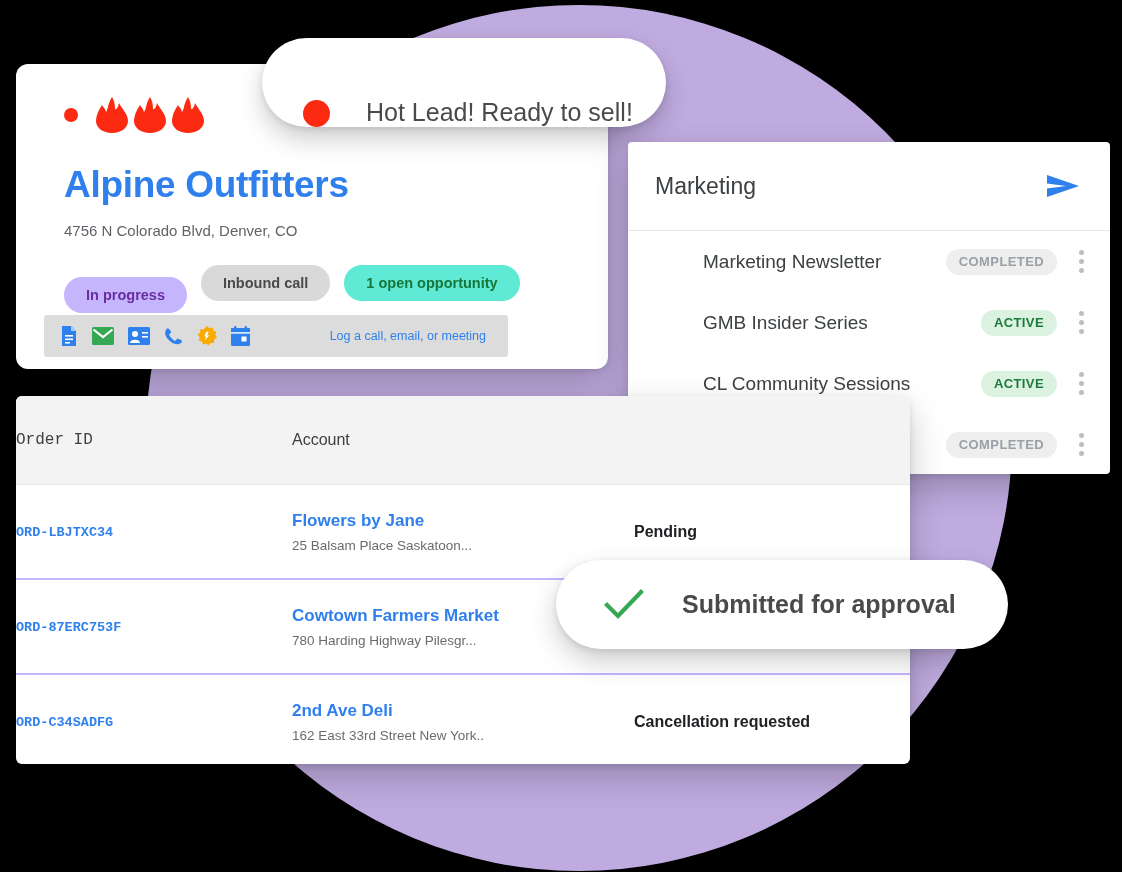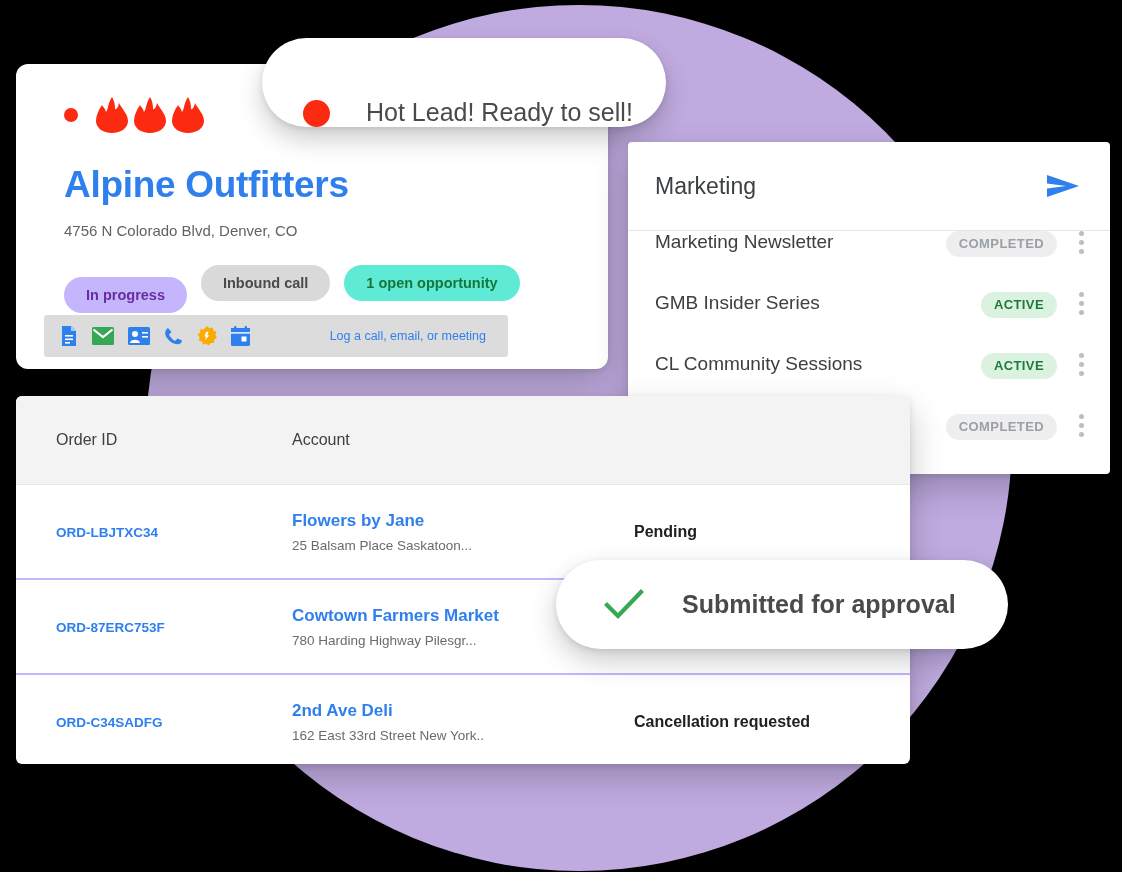--- a/index.html
+++ b/index.html
@@ -164,22 +164,23 @@
     display: flex;
     align-items: center;
     padding: 0 30px 0 27px;
   }
   .camp-title { font-size: 23px; color: #3c4043; }
   .send-icon { margin-left: auto; display: block; }
 
   .camp-row {
     height: 61px;
     display: flex;
-    align-items: flex-start;
+    align-items: center;
     padding: 0 26px 0 27px;
+    margin-left: 48px;
   }
   .camp-name { font-size: 19px; color: #3c4043; }
   .camp-status {
     margin-left: auto;
     height: 26px;
     line-height: 26px;
     padding: 0 13px;
     border-radius: 13px;
     font-size: 13px;
     font-weight: bold;
@@ -213,21 +214,21 @@
     overflow: hidden;
   }
   .orders-head {
     height: 88px;
     background: #f3f3f3;
     display: flex;
     align-items: center;
     border-bottom: 1px solid #e7e7e7;
   }
   .th { font-size: 16px; color: #3c4043; }
-  .col-id     { width: 276px; padding-left: 40px; box-sizing: border-box; }
+  .col-id     { width: 276px; box-sizing: border-box; font-family: Liberation Mono, monospace; }
   .col-acct   { width: 342px; }
   .col-status { flex: 1; }
 
   .orders-row {
     height: 93px;
     display: flex;
     align-items: center;
     border-bottom: 2px solid #c4b5fd;
   }
   .orders-row:last-child { border-bottom: none; }

